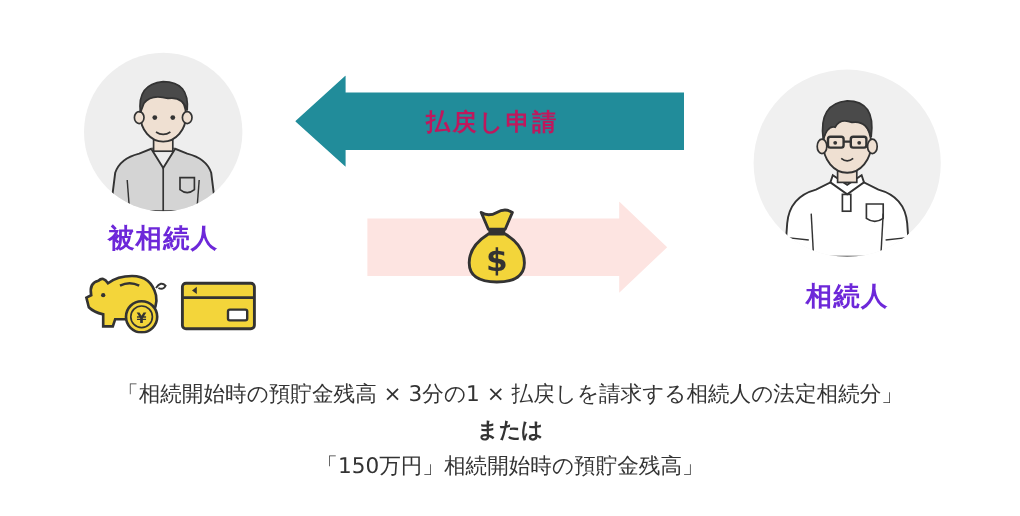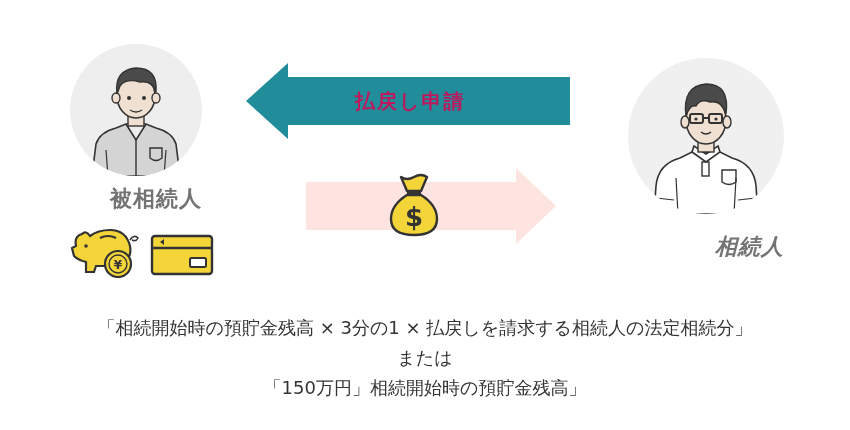--- a/index.html
+++ b/index.html
@@ -1,20 +1,20 @@
 <!DOCTYPE html>
 <html><head>
 <meta charset="utf-8">
 <style>
   html, body { margin: 0; padding: 0; background: #ffffff; }
   body { width: 850px; height: 430px; position: relative; overflow: hidden;
          font-family: "DejaVu Sans", "Liberation Sans", sans-serif; color: #333333; }
   .abs { position: absolute; }
   .avatar-circle { position: absolute; border-radius: 50%; background: #eeeeee; overflow: hidden; }
-  .person-label { position: absolute; font-size: 22px; font-weight: bold; color: #737373; text-align: right; white-space: nowrap; letter-spacing: 1px; }
+  .person-label { position: absolute; font-size: 22px; font-weight: bold; color: #6d28d9; text-align: center; white-space: nowrap; letter-spacing: 1px; }
   .arrow-label { position: absolute; font-size: 20px; font-weight: bold; color: #be185d; white-space: nowrap; letter-spacing: 2px; }
   .caption { position: absolute; left: 0; width: 850px; text-align: center; font-size: 18px; color: #333333; white-space: nowrap; }
 </style>
 </head>
 <body>
 
 <div class="avatar-circle" style="left:70px; top:44px; width:132px; height:132px;">
   <svg width="132" height="132" viewBox="0 0 132 132">
 
     <path d="M22 132 L26 100 Q30 88 46 84 L56 80 L76 80 L86 84 Q102 88 106 100 L110 132 Z" fill="#d4d4d4" stroke="#333" stroke-width="1.6"></path>
@@ -90,17 +90,17 @@
     <path d="M58 58 Q54 28 78 26 Q102 26 98 56 Q94 42 82 44 Q72 40 68 48 Q62 46 58 58 Z" fill="#4a4a4a" stroke="#333" stroke-width="1.4"></path>
 
     <rect x="62" y="56" width="13" height="9" rx="2" fill="none" stroke="#333" stroke-width="2"></rect>
     <rect x="81" y="56" width="13" height="9" rx="2" fill="none" stroke="#333" stroke-width="2"></rect>
     <line x1="75" y1="60" x2="81" y2="60" stroke="#333" stroke-width="1.8"></line>
     <circle cx="68" cy="61" r="1.6" fill="#333"></circle>
     <circle cx="88" cy="61" r="1.6" fill="#333"></circle>
     <path d="M73 74 Q78 78 83 74" fill="none" stroke="#333" stroke-width="1.4"></path>
   </svg>
 </div>
-<div class="person-label" style="left:628px; top:232px; width:156px;font-style:italic;">相続人</div>
+<div class="person-label" style="left:628px; top:232px; width:156px;">相続人</div>
 
 <div class="caption" style="top:316px;">「相続開始時の預貯金残高 × 3分の1 × 払戻しを請求する相続人の法定相続分」</div>
-<div class="caption" style="top:346px;">または</div>
+<div class="caption" style="top:346px;font-weight:bold;">または</div>
 <div class="caption" style="top:376px;">「150万円」相続開始時の預貯金残高」</div>
 
 </body></html>

